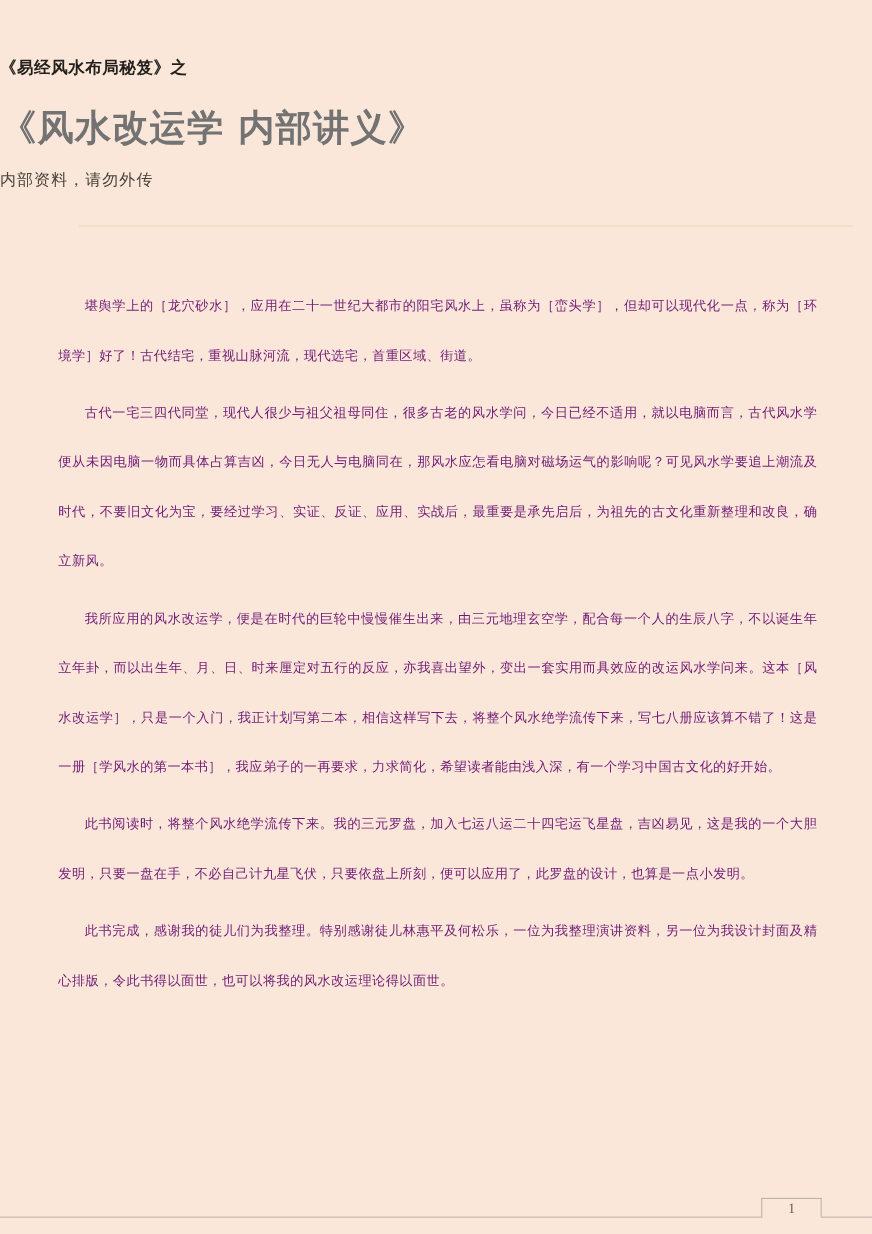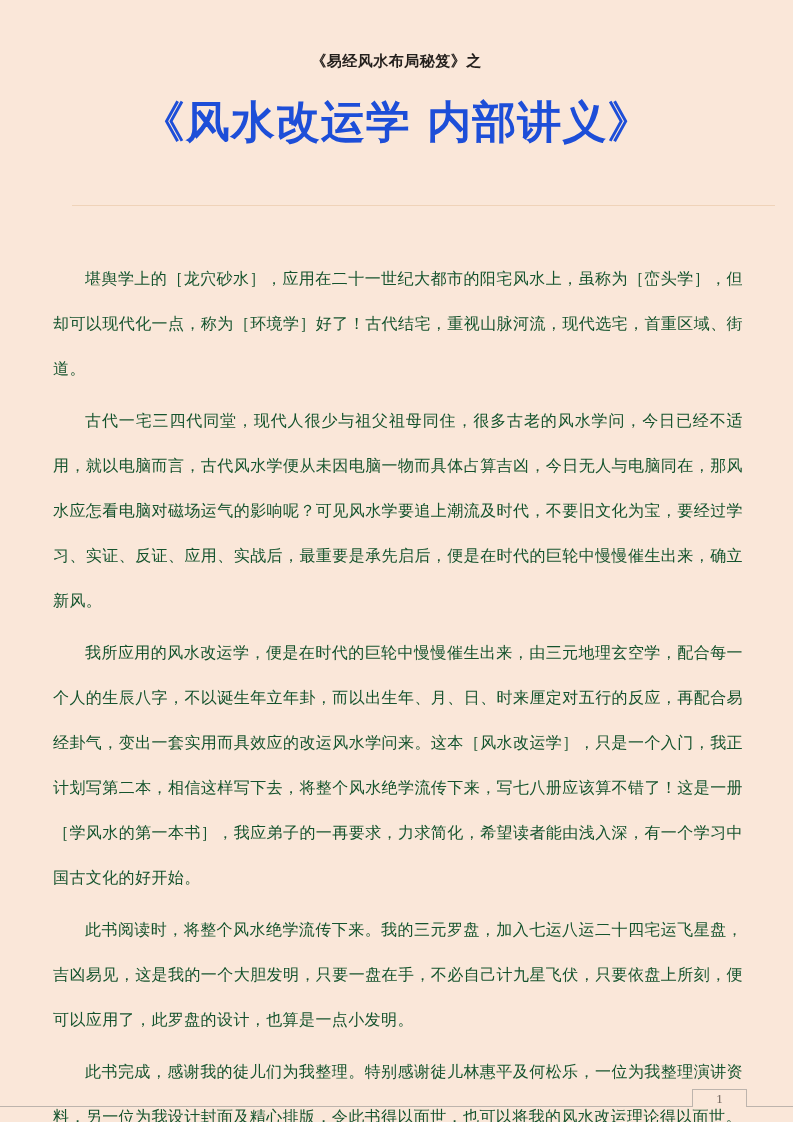--- a/index.html
+++ b/index.html
@@ -22,39 +22,38 @@
     left: 0;
     top: 0;
     width: 793px;
     height: 1122px;
     box-sizing: border-box;
   }
 
   
   .header {
     padding-top: 52px;
-    text-align: center;
   }
 
   .kicker {
     font-family: "DejaVu Sans", "Liberation Sans", sans-serif;
     font-weight: bold;
     font-size: 15px;
     letter-spacing: 0.5px;
     color: #231f1c;
     line-height: 1.2;
     margin: 0;
   }
 
   .main-title {
     font-family: "DejaVu Sans", "Liberation Sans", sans-serif;
     font-weight: bold;
-    font-size: 44px;
+    font-size: 33px;
     letter-spacing: 1px;
-    color: #1d4ed8;
+    color: #737373;
     margin: 26px 0 0 0;
     line-height: 1.2;
   }
 
   .subtitle {
     font-family: "Liberation Serif", "DejaVu Serif", serif;
     font-size: 14.5px;
     color: #4a423c;
     margin: 20px 0 0 0;
     letter-spacing: 1px;
@@ -73,23 +72,23 @@
   
   .content {
     position: absolute;
     left: 53px;
     top: 256px;
     width: 690px;
   }
 
   .para {
     font-family: Liberation Sans, sans-serif;
-    font-size: 16px;
+    font-size: 12px;
     line-height: 45px;
-    color: #14532d;
+    color: #701a75;
     text-align: justify;
     text-justify: inter-ideograph;
     text-indent: 2em;
     margin: 0 0 7px 0;
     letter-spacing: 0.4px;
   }
 
   
   .footer {
     position: absolute;
@@ -140,28 +139,29 @@
   }
 </style>
 </head>
 <body>
 
 <div class="page">
 
   <header class="header">
     <p class="kicker">《易经风水布局秘笈》之</p>
     <h1 class="main-title">《风水改运学  内部讲义》</h1>
+    <p class="subtitle">内部资料，请勿外传</p>
   </header>
 
   <div class="header-rule"></div>
 
   <main class="content">
     <p class="para">堪舆学上的［龙穴砂水］，应用在二十一世纪大都市的阳宅风水上，虽称为［峦头学］，但却可以现代化一点，称为［环境学］好了！古代结宅，重视山脉河流，现代选宅，首重区域、街道。</p>
-    <p class="para">古代一宅三四代同堂，现代人很少与祖父祖母同住，很多古老的风水学问，今日已经不适用，就以电脑而言，古代风水学便从未因电脑一物而具体占算吉凶，今日无人与电脑同在，那风水应怎看电脑对磁场运气的影响呢？可见风水学要追上潮流及时代，不要旧文化为宝，要经过学习、实证、反证、应用、实战后，最重要是承先启后，便是在时代的巨轮中慢慢催生出来，确立新风。</p>
-    <p class="para">我所应用的风水改运学，便是在时代的巨轮中慢慢催生出来，由三元地理玄空学，配合每一个人的生辰八字，不以诞生年立年卦，而以出生年、月、日、时来厘定对五行的反应，再配合易经卦气，变出一套实用而具效应的改运风水学问来。这本［风水改运学］，只是一个入门，我正计划写第二本，相信这样写下去，将整个风水绝学流传下来，写七八册应该算不错了！这是一册［学风水的第一本书］，我应弟子的一再要求，力求简化，希望读者能由浅入深，有一个学习中国古文化的好开始。</p>
+    <p class="para">古代一宅三四代同堂，现代人很少与祖父祖母同住，很多古老的风水学问，今日已经不适用，就以电脑而言，古代风水学便从未因电脑一物而具体占算吉凶，今日无人与电脑同在，那风水应怎看电脑对磁场运气的影响呢？可见风水学要追上潮流及时代，不要旧文化为宝，要经过学习、实证、反证、应用、实战后，最重要是承先启后，为祖先的古文化重新整理和改良，确立新风。</p>
+    <p class="para">我所应用的风水改运学，便是在时代的巨轮中慢慢催生出来，由三元地理玄空学，配合每一个人的生辰八字，不以诞生年立年卦，而以出生年、月、日、时来厘定对五行的反应，亦我喜出望外，变出一套实用而具效应的改运风水学问来。这本［风水改运学］，只是一个入门，我正计划写第二本，相信这样写下去，将整个风水绝学流传下来，写七八册应该算不错了！这是一册［学风水的第一本书］，我应弟子的一再要求，力求简化，希望读者能由浅入深，有一个学习中国古文化的好开始。</p>
     <p class="para">此书阅读时，将整个风水绝学流传下来。我的三元罗盘，加入七运八运二十四宅运飞星盘，吉凶易见，这是我的一个大胆发明，只要一盘在手，不必自己计九星飞伏，只要依盘上所刻，便可以应用了，此罗盘的设计，也算是一点小发明。</p>
     <p class="para">此书完成，感谢我的徒儿们为我整理。特别感谢徒儿林惠平及何松乐，一位为我整理演讲资料，另一位为我设计封面及精心排版，令此书得以面世，也可以将我的风水改运理论得以面世。</p>
   </main>
 
   <footer class="footer">
     <div class="footer-rule-left"></div>
     <div class="page-tab">
       <span class="page-number">1</span>
     </div>
     <div class="footer-rule-right"></div>

